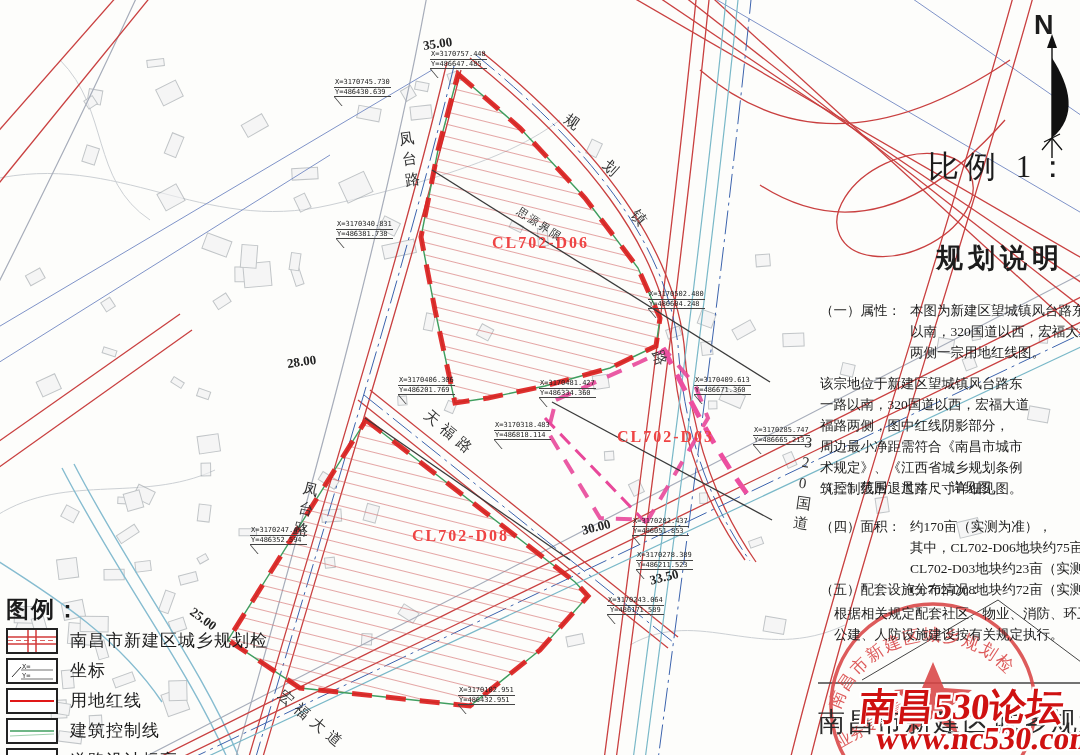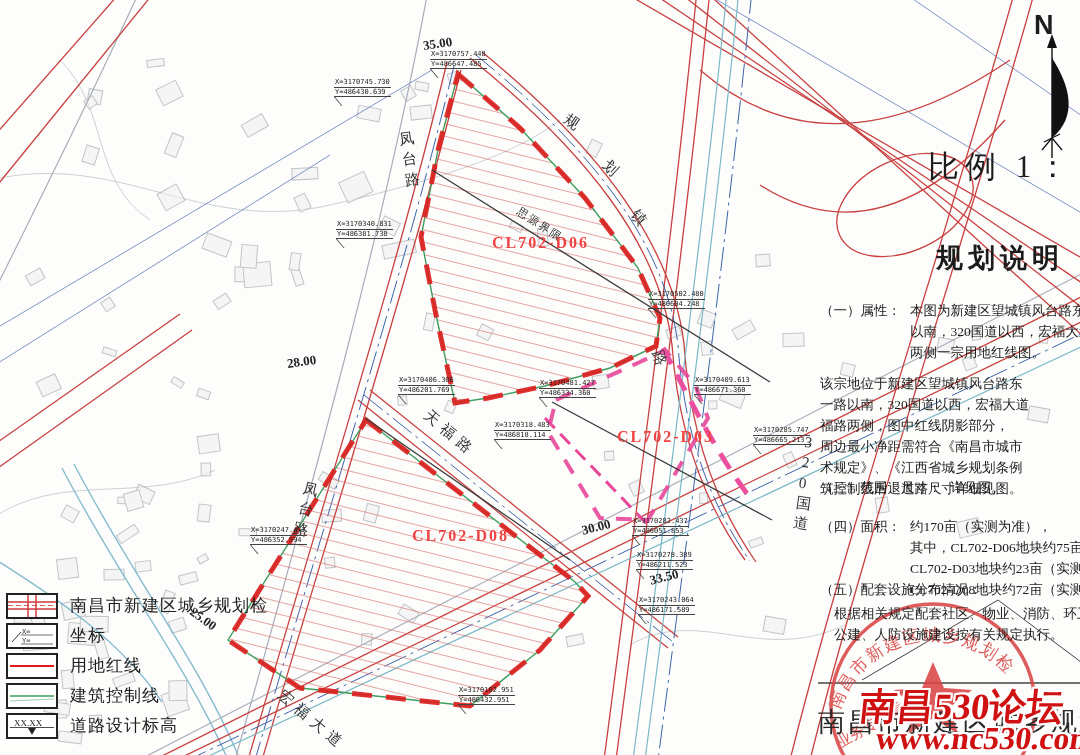--- a/index.html
+++ b/index.html
@@ -316,20 +316,21 @@
       <div class="abs note-sec block" style="top: 579px;">
         <div class="lbl">（五）配套设施分布情况：</div>
         <div class="lines">
           <div>根据相关规定配套社区、物业、消防、环卫、</div>
           <div>公建、人防设施建设按有关规定执行。</div>
         </div>
       </div>
     </div>
 
   <div class="abs" id="legend">
+    <div class="legend-title">图例：</div>
     <div id="legend-items">
         <div class="legend-item">
           <div class="legend-box"><svg width="48" height="22">
               <line x1="0" y1="7" x2="48" y2="7" stroke="#d23a3a" stroke-width="1.5"></line>
               <line x1="0" y1="14" x2="48" y2="14" stroke="#d23a3a" stroke-width="1.5"></line>
               <line x1="20" y1="0" x2="20" y2="22" stroke="#d23a3a" stroke-width="1.5"></line>
               <line x1="28" y1="0" x2="28" y2="22" stroke="#d23a3a" stroke-width="1.5"></line>
               <line x1="0" y1="10.5" x2="48" y2="10.5" stroke="#d23a3a" stroke-width="0.8" stroke-dasharray="5 3"></line>
             </svg></div>
           <div class="legend-label">南昌市新建区城乡规划检</div>
@@ -454,21 +455,21 @@
       <div class="abs coord" style="left: 632px; top: 517px; transform-origin: left top;">
         <span>X=3170282.437</span>
         <span>Y=486051.853</span>
         <span class="lead"></span>
       </div>
       <div class="abs coord" style="left: 636px; top: 551px; transform-origin: left top;">
         <span>X=3170278.389</span>
         <span>Y=486211.523</span>
         <span class="lead"></span>
       </div>
-      <div class="abs coord" style="left: 638px; top: 596px; transform-origin: left top;">
+      <div class="abs coord" style="left: 607px; top: 596px; transform-origin: left top; text-align: center;">
         <span>X=3170243.064</span>
         <span>Y=486171.589</span>
         <span class="lead"></span>
       </div>
       <div class="abs coord" style="left: 458px; top: 686px; transform-origin: left top;">
         <span>X=3170102.951</span>
         <span>Y=486432.951</span>
         <span class="lead"></span>
       </div>
     </div>

